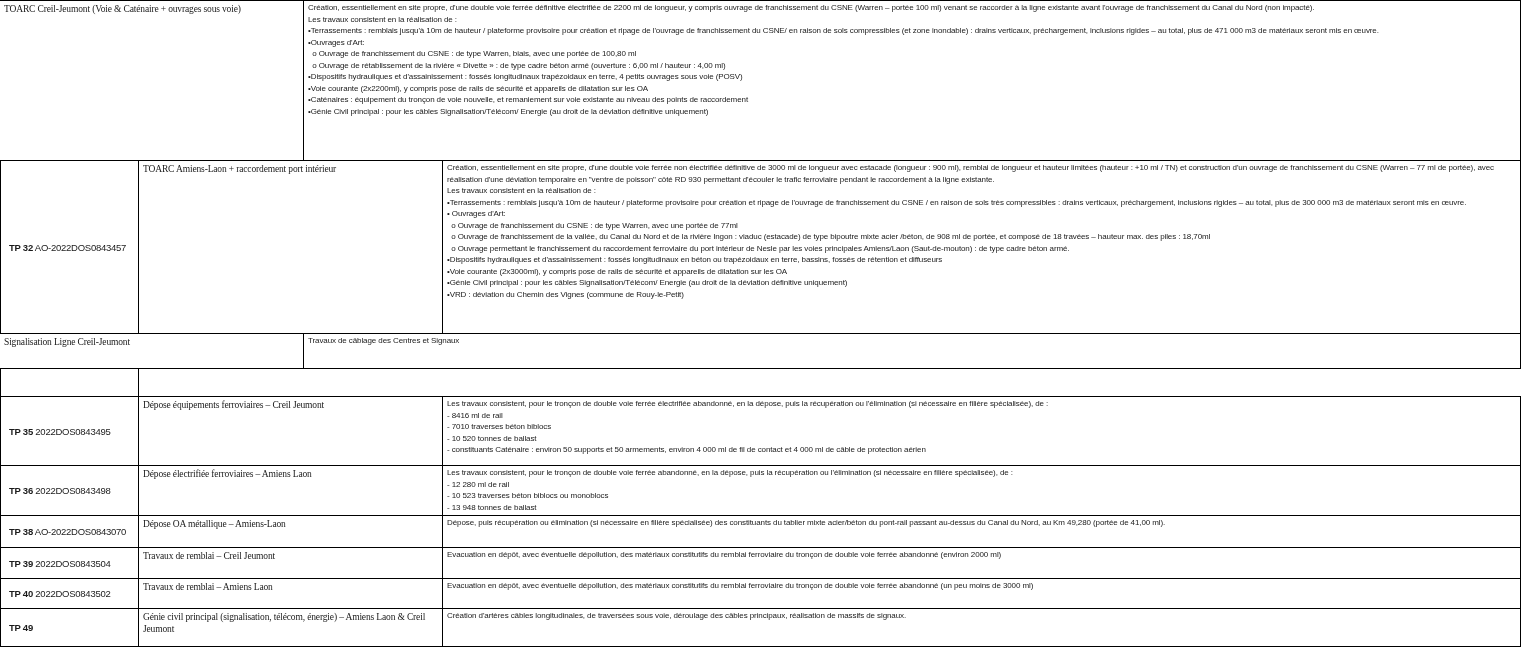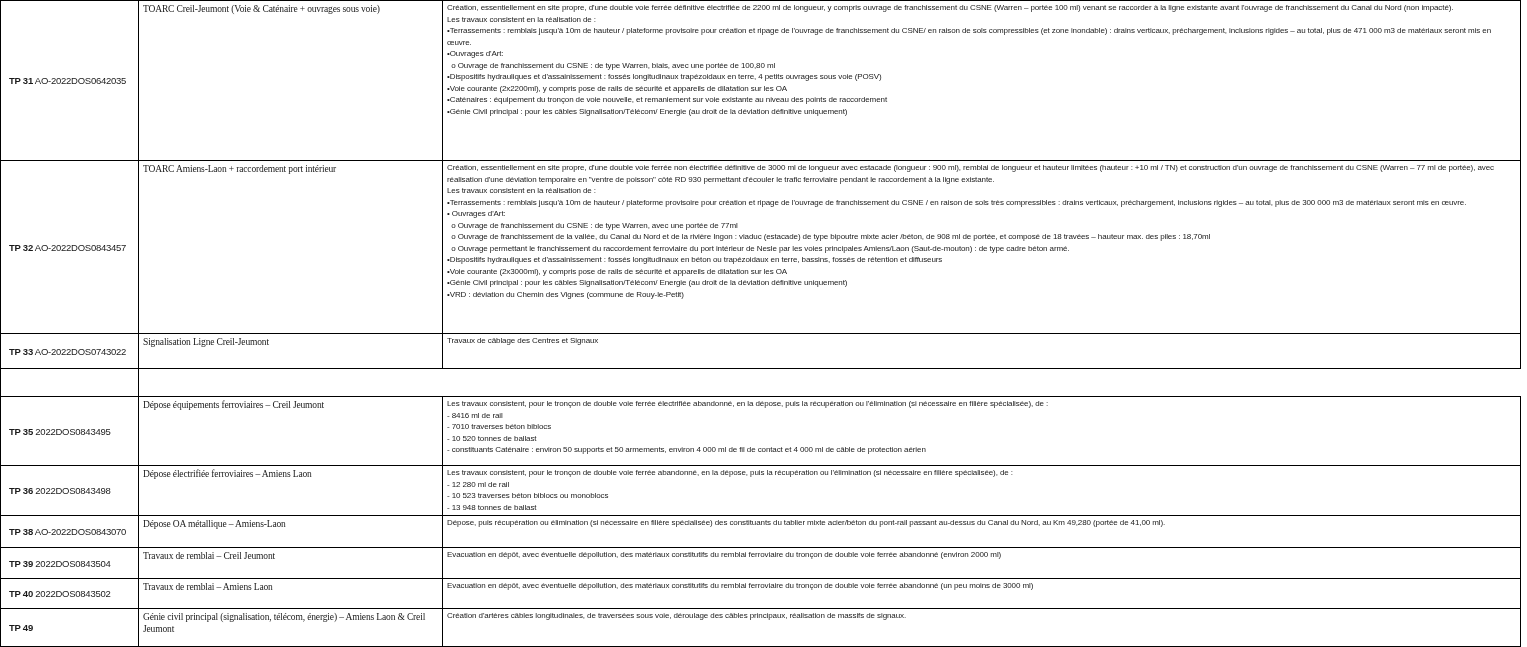--- a/index.html
+++ b/index.html
@@ -70,32 +70,30 @@
   .tp-num { font-weight: bold; }
   .desc-line { white-space: pre-wrap; }
 </style>
 </head>
 <body>
 
 <div class="page">
   <div class="works-table">
     <div>
         <div class="trow" style="height: 160px;">
-    <div class="cell cell-code">
-      <span><span class="tp-num">TP 31</span><span> </span><span>AO-2022DOS0642035</span></span>
-    </div>
     <div class="cell cell-title">
       <span>TOARC Creil-Jeumont (Voie &amp; Caténaire + ouvrages sous voie)</span>
     </div>
     <div class="cell cell-desc">
             <div class="desc-line">Création, essentiellement en site propre, d'une double voie ferrée définitive électrifiée de 2200 ml de longueur, y compris ouvrage de franchissement du CSNE (Warren – portée 100 ml) venant se raccorder à la ligne existante avant l'ouvrage de franchissement du Canal du Nord (non impacté).</div>
             <div class="desc-line">Les travaux consistent en la réalisation de :</div>
             <div class="desc-line">•Terrassements : remblais jusqu'à 10m de hauteur / plateforme provisoire pour création et ripage de l'ouvrage de franchissement du CSNE/ en raison de sols compressibles (et zone inondable) : drains verticaux, préchargement, inclusions rigides – au total, plus de 471 000 m3 de matériaux seront mis en œuvre.</div>
             <div class="desc-line">•Ouvrages d'Art:</div>
             <div class="desc-line">  o Ouvrage de franchissement du CSNE : de type Warren, biais, avec une portée de 100,80 ml</div>
+            <div class="desc-line">  o Ouvrage de rétablissement de la rivière « Divette » : de type cadre béton armé (ouverture : 6,00 ml / hauteur : 4,00 ml)</div>
             <div class="desc-line">•Dispositifs hydrauliques et d'assainissement : fossés longitudinaux trapézoidaux en terre, 4 petits ouvrages sous voie (POSV)</div>
             <div class="desc-line">•Voie courante (2x2200ml), y compris pose de rails de sécurité et appareils de dilatation sur les OA</div>
             <div class="desc-line">•Caténaires : équipement du tronçon de voie nouvelle, et remaniement sur voie existante au niveau des points de raccordement</div>
             <div class="desc-line">•Génie Civil principal : pour les câbles Signalisation/Télécom/ Energie (au droit de la déviation définitive uniquement)</div>
           </div>
   </div>
         <div class="trow" style="height: 173px;">
     <div class="cell cell-code">
       <span><span class="tp-num">TP 32</span><span> </span><span>AO-2022DOS0843457</span></span>
     </div>
@@ -110,23 +108,20 @@
             <div class="desc-line">  o Ouvrage de franchissement du CSNE : de type Warren, avec une portée de 77ml</div>
             <div class="desc-line">  o Ouvrage de franchissement de la vallée, du Canal du Nord et de la rivière Ingon : viaduc (estacade) de type bipoutre mixte acier /béton, de 908 ml de portée, et composé de 18 travées – hauteur max. des piles : 18,70ml</div>
             <div class="desc-line">  o Ouvrage permettant le franchissement du raccordement ferroviaire du port intérieur de Nesle par les voies principales Amiens/Laon (Saut-de-mouton) : de type cadre béton armé.</div>
             <div class="desc-line">•Dispositifs hydrauliques et d'assainissement : fossés longitudinaux en béton ou trapézoidaux en terre, bassins, fossés de rétention et diffuseurs</div>
             <div class="desc-line">•Voie courante (2x3000ml), y compris pose de rails de sécurité et appareils de dilatation sur les OA</div>
             <div class="desc-line">•Génie Civil principal : pour les câbles Signalisation/Télécom/ Energie (au droit de la déviation définitive uniquement)</div>
             <div class="desc-line">•VRD : déviation du Chemin des Vignes (commune de Rouy-le-Petit)</div>
           </div>
   </div>
         <div class="trow" style="height: 35px;">
-    <div class="cell cell-code">
-      <span><span class="tp-num">TP 33</span><span> </span><span>AO-2022DOS0743022</span></span>
-    </div>
     <div class="cell cell-title">
       <span>Signalisation Ligne Creil-Jeumont</span>
     </div>
     <div class="cell cell-desc">
             <div class="desc-line">Travaux de câblage des Centres et Signaux</div>
           </div>
   </div>
         <div class="trow" style="height: 28px; flex-direction: column;">
     <div class="cell cell-code">
       <span><span class="tp-num">TP 34</span><span> </span><span>AO-2022DOS0843066</span></span>

